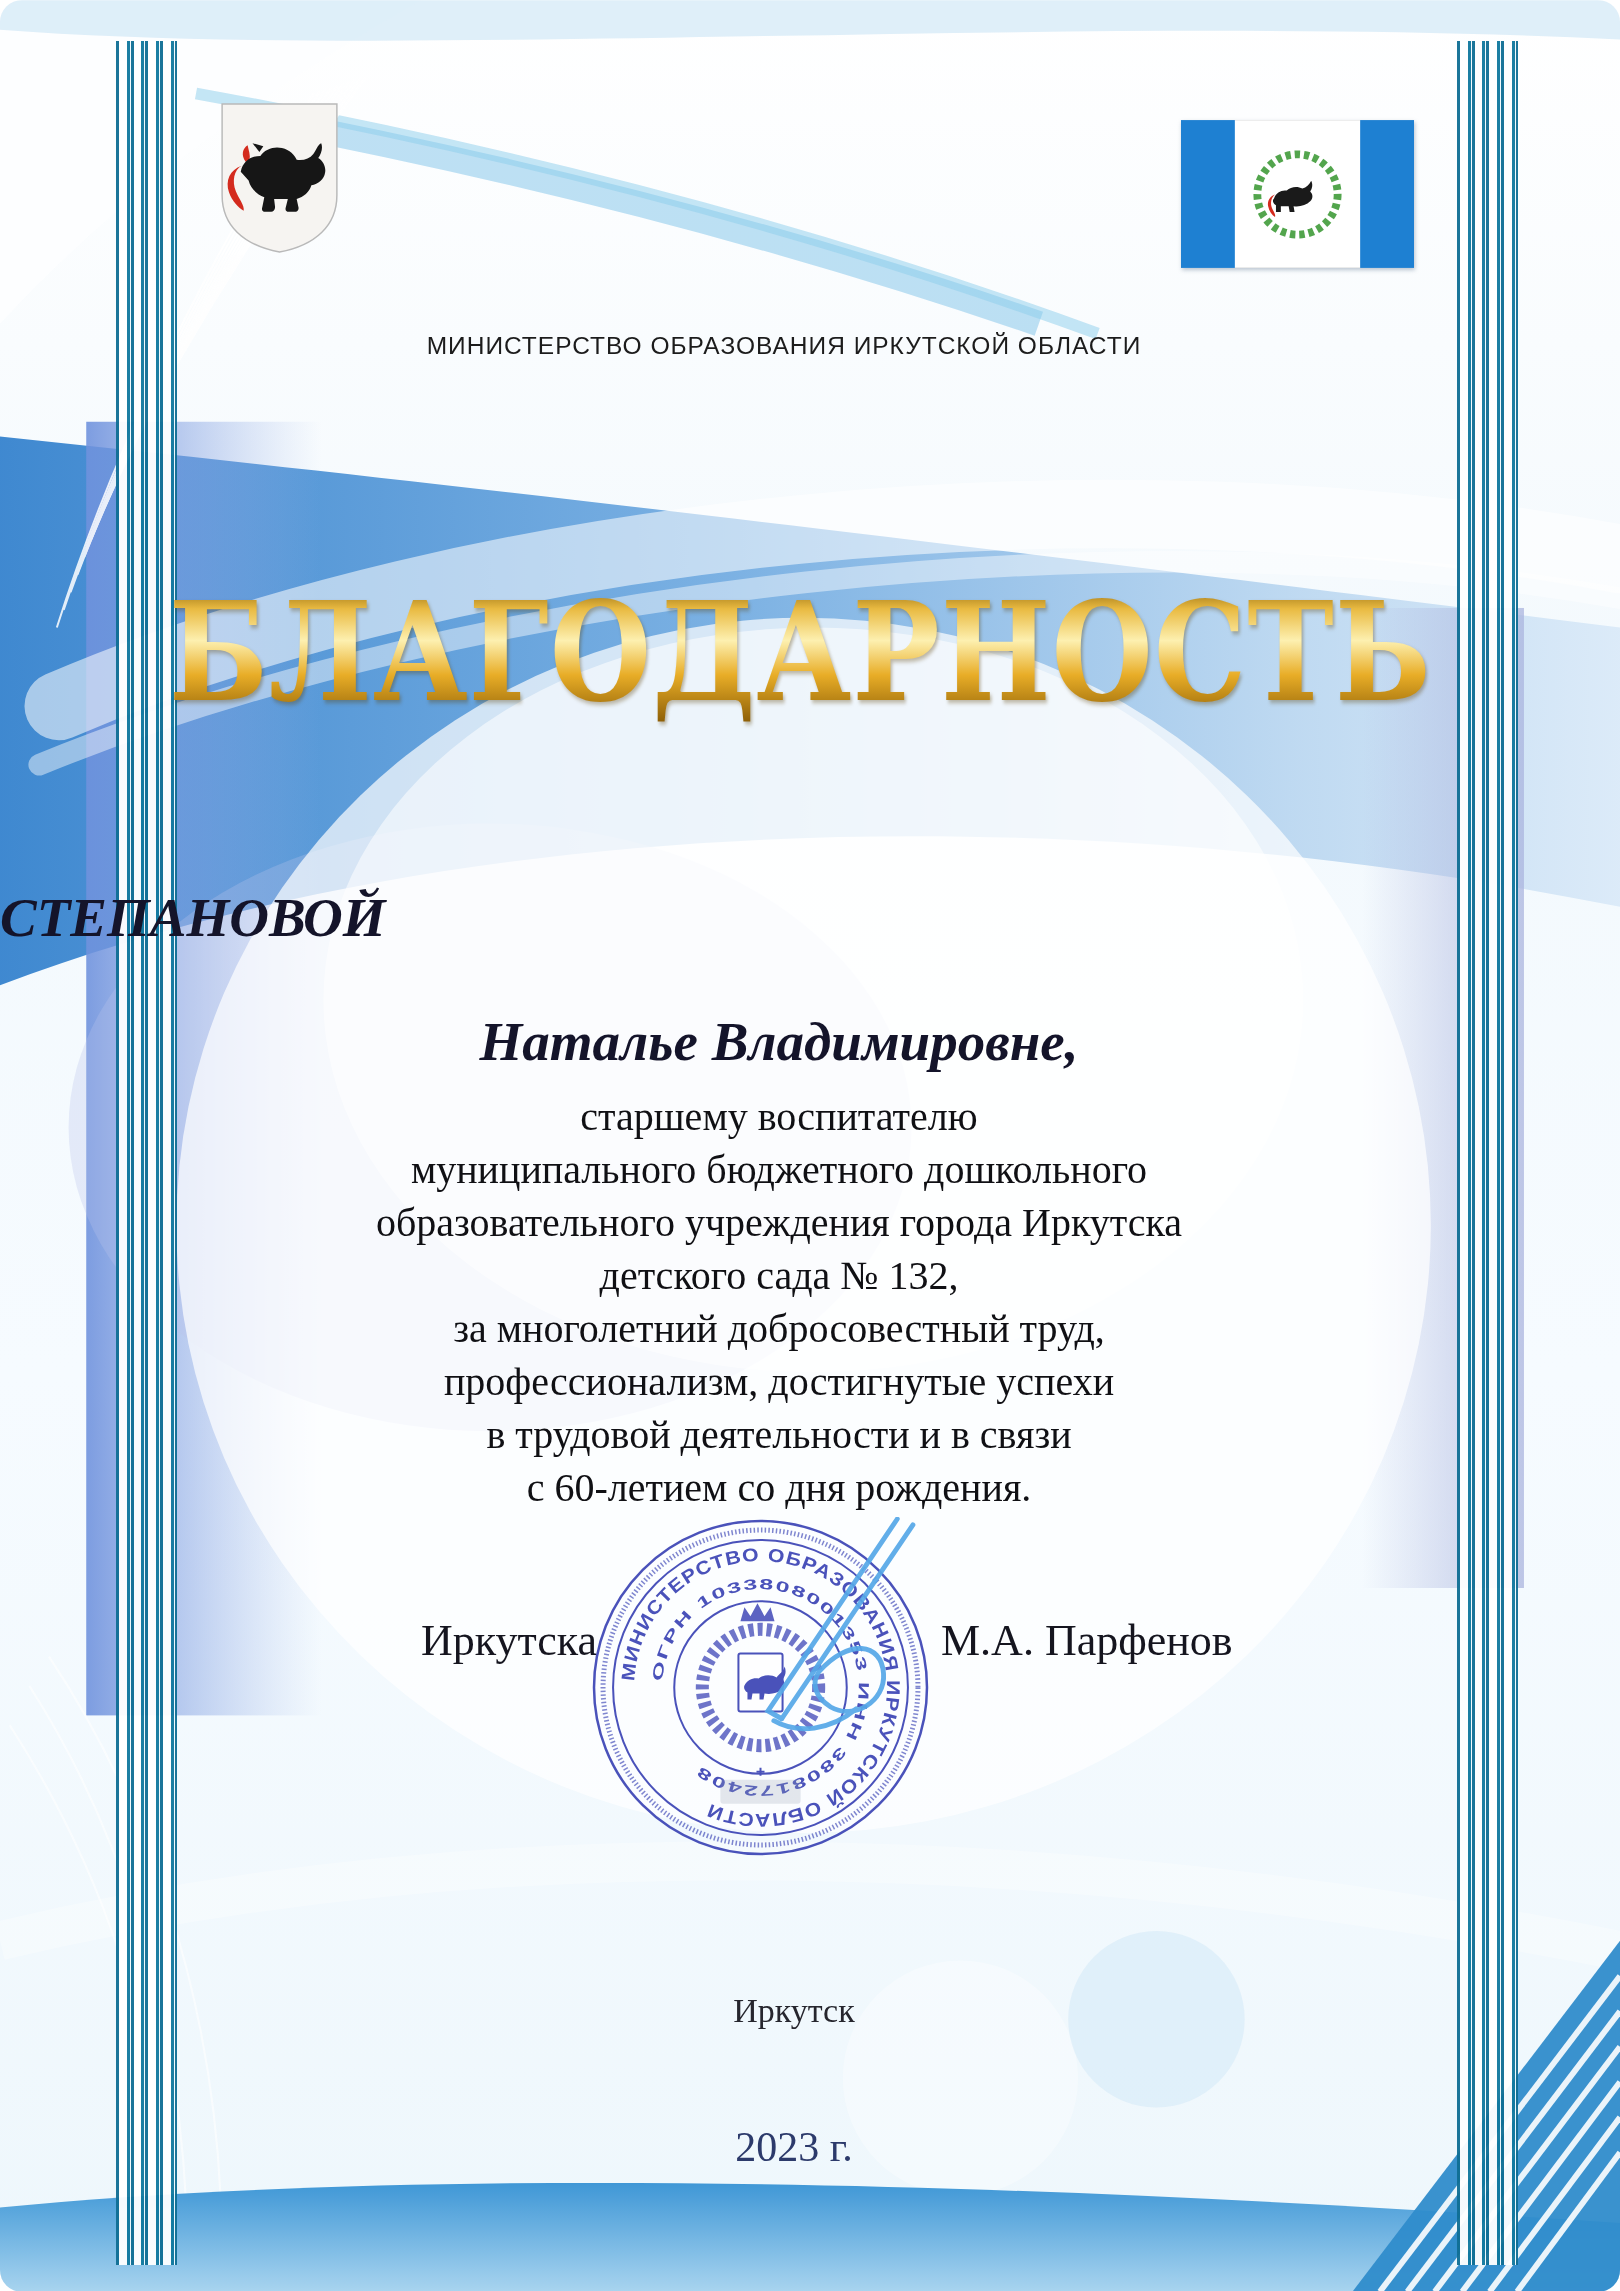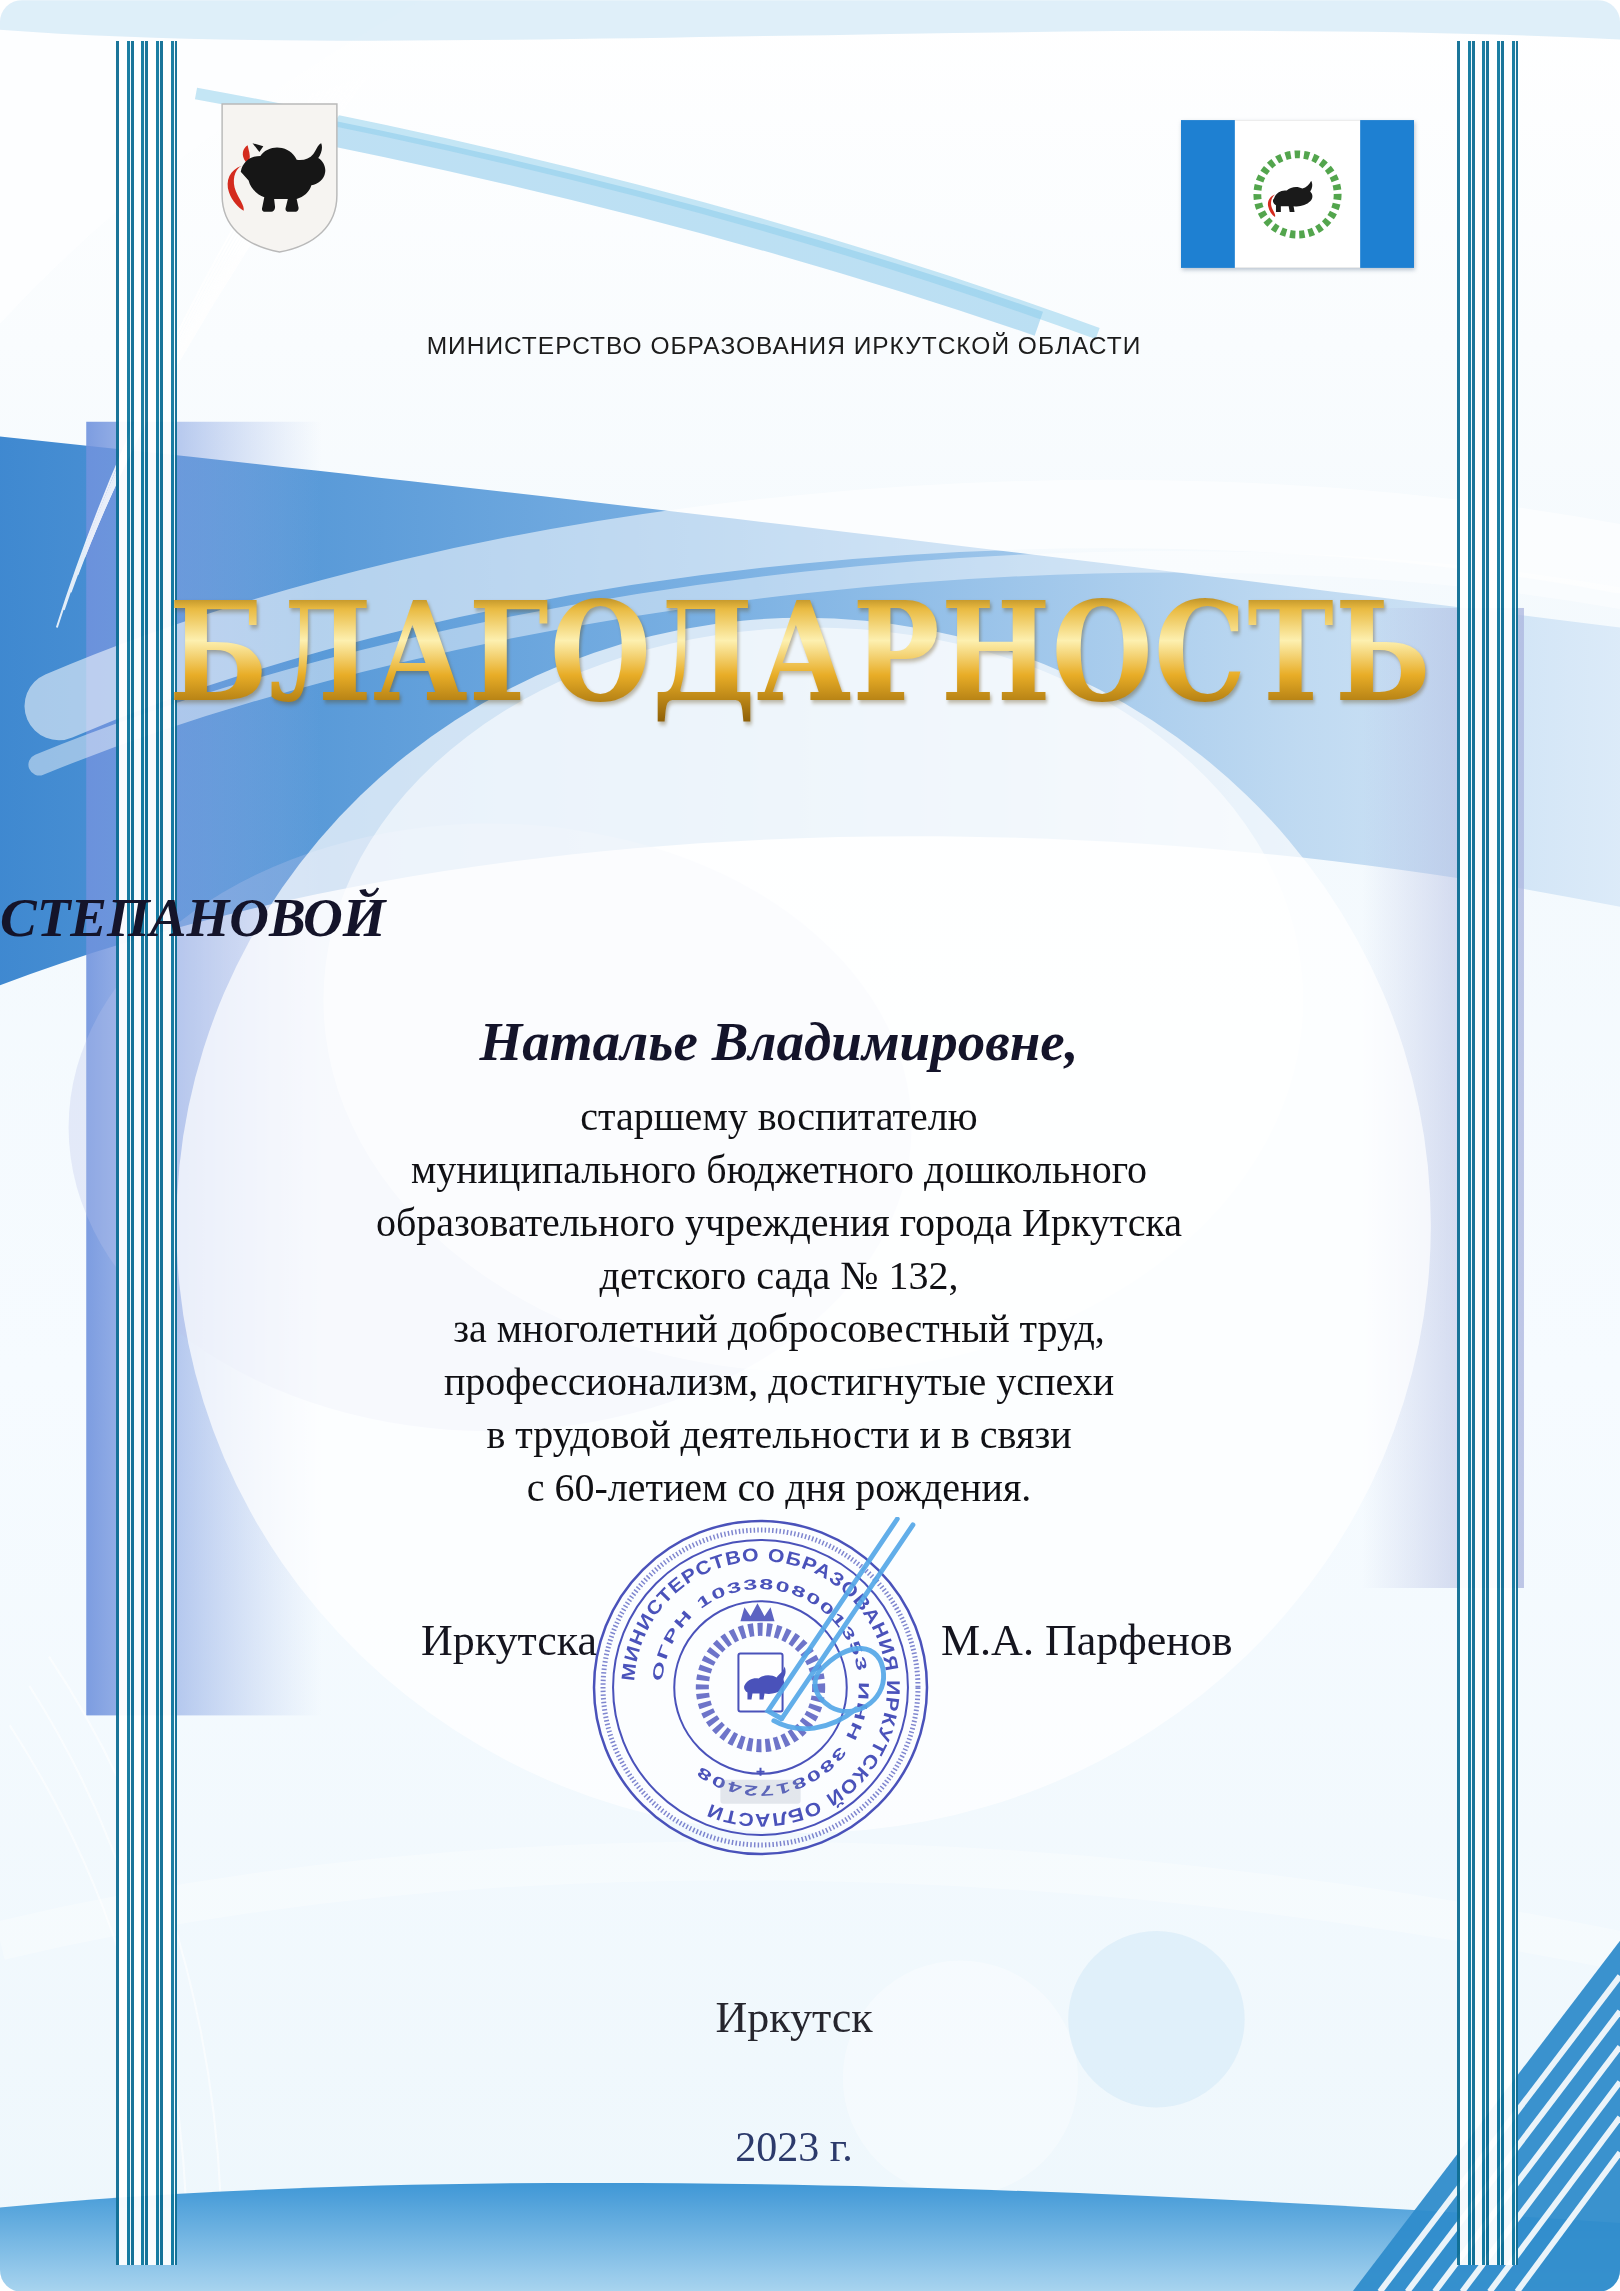--- a/index.html
+++ b/index.html
@@ -34,21 +34,21 @@
     font-size:55px;font-weight:bold;font-style:italic;color:#14142a;margin-top:12px;}
   .fullname{position:absolute;left:0;top:986px;width:1558px;text-align:center;
     font-size:55px;font-weight:bold;font-style:italic;color:#14142a;margin-top:24px;}
   .body-text{position:absolute;left:0;top:1090px;width:1558px;text-align:center;
     font-size:40px;line-height:53px;color:#101014;}
   .sig-role{position:absolute;left:421px;top:1615px;font-size:44px;color:#15151f;}
   .sig-name{position:absolute;left:941px;top:1615px;font-size:44px;color:#15151f;}
   .stamp{position:absolute;left:590px;top:1517px;width:341px;height:341px;opacity:.92;}
   .stamp text{font-family:"Liberation Sans",sans-serif;font-weight:bold;}
   .autograph{position:absolute;left:627px;top:1517px;width:470px;height:333px;}
-  .city{position:absolute;left:0;top:1992px;width:1588px;text-align:center;font-size:44px;color:#26262e;}
+  .city{position:absolute;left:0;top:1992px;width:1588px;text-align:center;font-size:34px;color:#26262e;}
   .year{position:absolute;left:0;top:2123px;width:1588px;text-align:center;font-size:42px;color:#2c3a6b;}
 </style>
 </head>
 <body>
 
 <div class="page">
 
   <svg class="bg" viewBox="0 0 1653 2338" aria-hidden="true">
     <defs>
       <linearGradient id="gBand" x1="0" y1="0" x2="1" y2="0">

